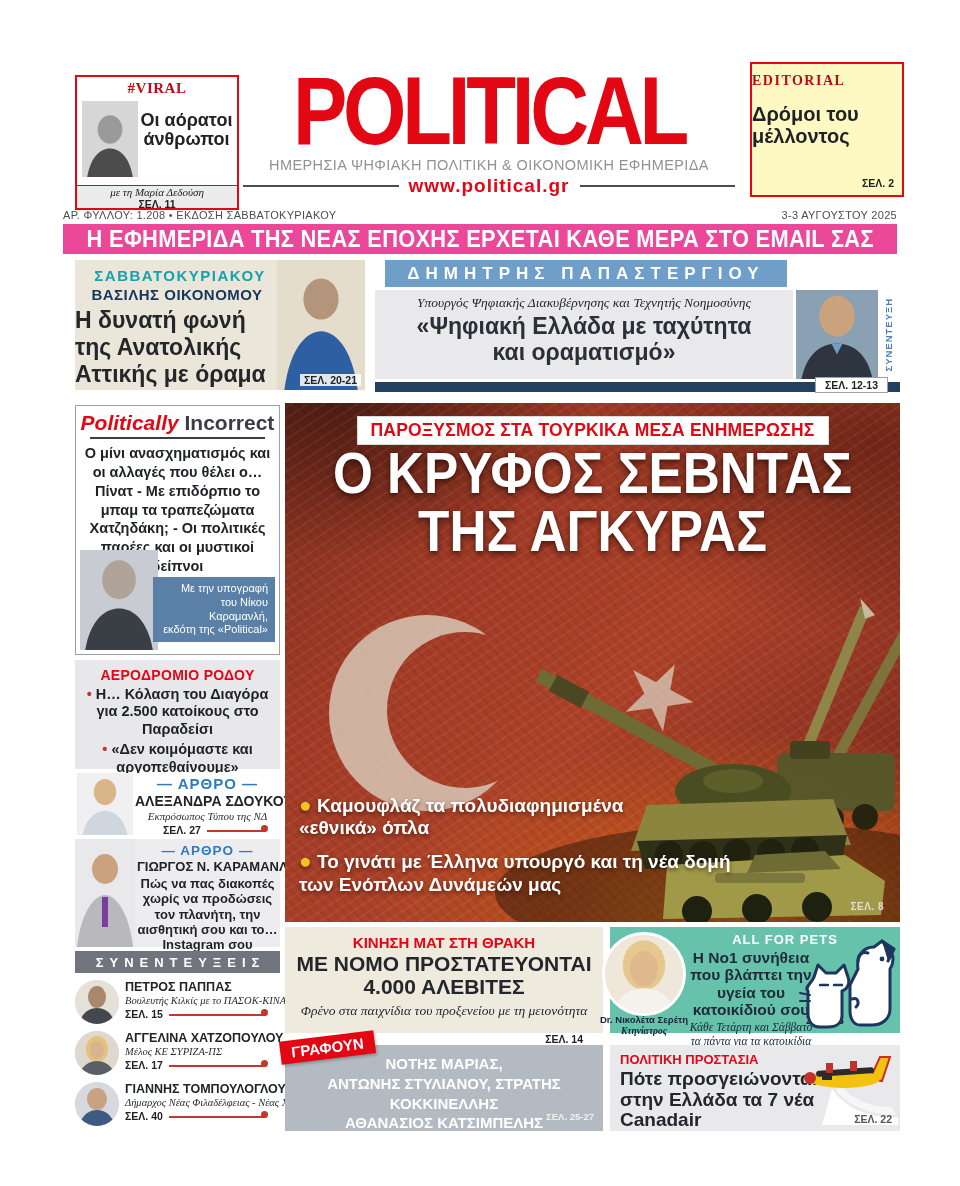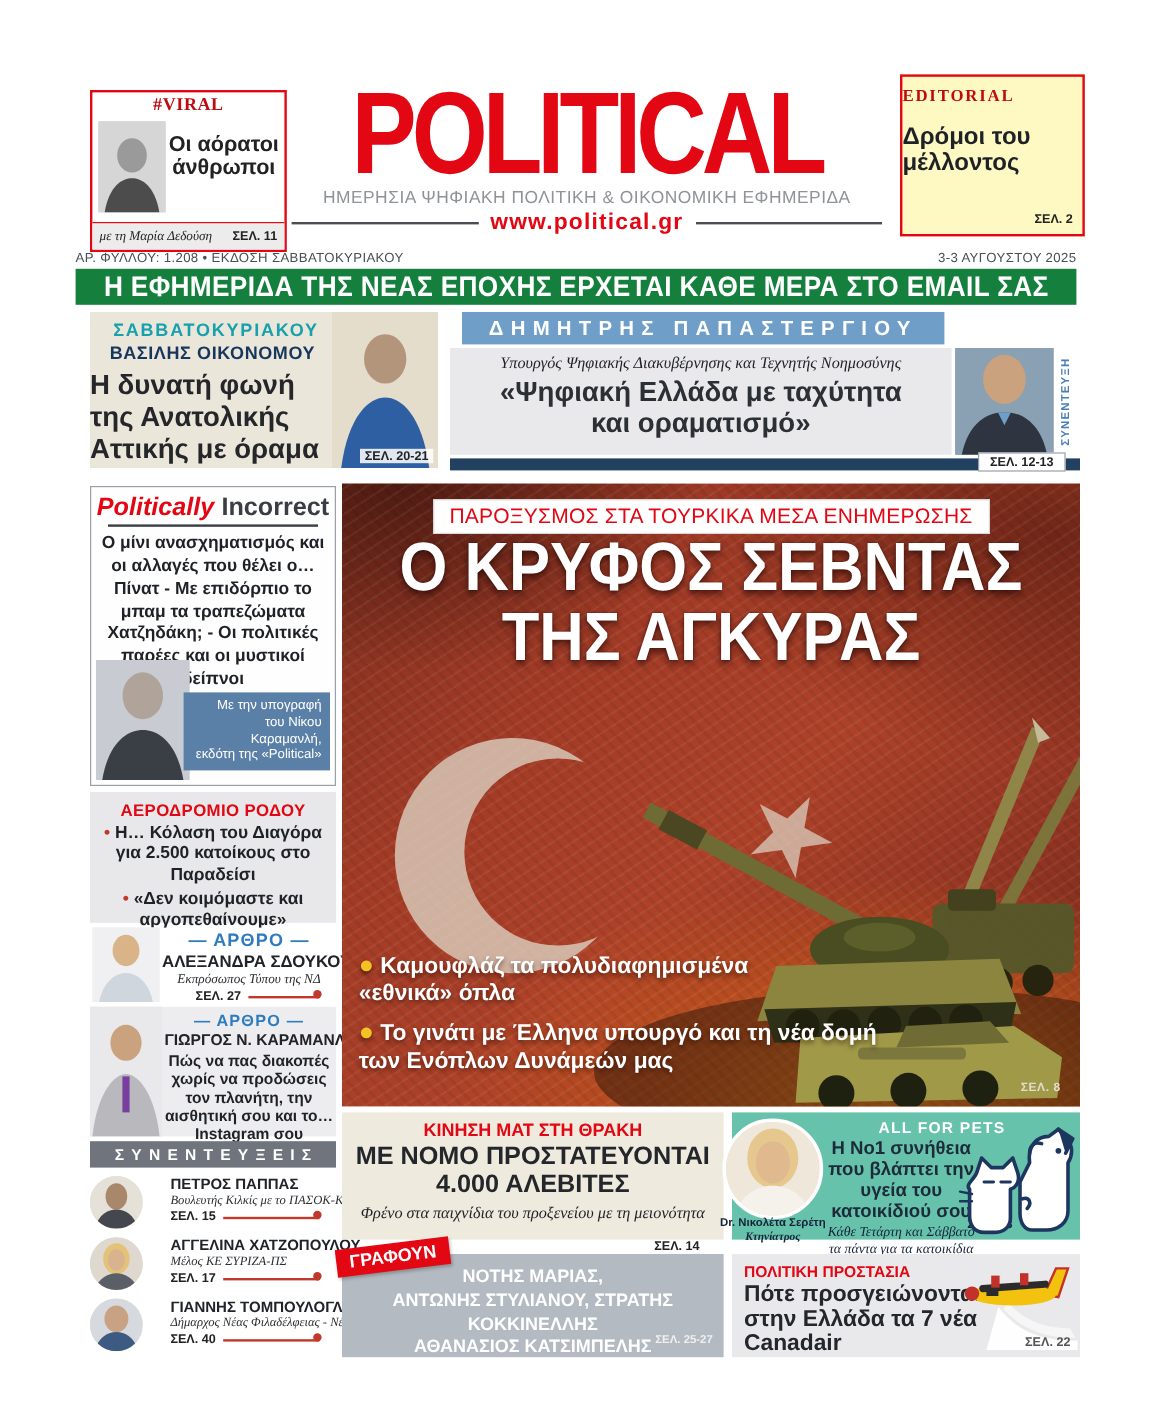--- a/index.html
+++ b/index.html
@@ -3,35 +3,35 @@
 <meta charset="utf-8">
 <style>
   html,body{margin:0;padding:0;background:#fff;}
   #page{position:relative;width:960px;height:1186px;background:#fff;font-family:"Liberation Sans",sans-serif;overflow:hidden;}
   .abs{position:absolute;}
   
   .viral-box{left:75px;top:75px;width:160px;height:131px;border:2px solid #e30613;background:#fff;}
   .viral-tag{text-align:center;color:#c00a12;font-weight:bold;font-size:15px;font-family:"Liberation Serif",serif;padding-top:3px;letter-spacing:.5px;}
   .viral-photo{position:absolute;left:5px;top:24px;width:56px;height:76px;background:#d9d9d9;}
   .viral-title{position:absolute;left:62px;top:34px;right:3px;text-align:center;font-weight:bold;font-size:18px;color:#222;line-height:1.08;}
-  .viral-foot{position:absolute;left:0;right:0;bottom:0;height:23px;background:#ececec;border-top:1px solid #e30613;display:flex;justify-content:space-between;align-items:center;padding:0 6px;box-sizing:border-box;}
+  .viral-foot{position:absolute;left:0;right:0;bottom:0;height:23px;background:#ececec;border-top:1px solid #e30613;display:flex;justify-content:space-between;align-items:center;padding:0 6px;box-sizing:border-box;flex-direction:column;}
   .viral-byline{font-family:"Liberation Serif",serif;font-style:italic;font-size:11px;color:#222;}
   .pg{font-weight:bold;font-size:10.5px;color:#222;}
   .logo-wrap{left:243px;top:66px;width:492px;text-align:center;}
   .logo{font-size:97px;font-weight:800;color:#e30613;line-height:.93;letter-spacing:-5px;transform:scaleX(.84);transform-origin:50% 50%;white-space:nowrap;}
   .tagline{color:#8f9297;font-size:14.5px;letter-spacing:.4px;margin-top:1px;white-space:nowrap;}
   .url-row{display:flex;align-items:center;gap:10px;margin-top:2px;}
   .url-row .rule{flex:1;border-top:2px solid #4a4d52;}
   .url{color:#e30613;font-weight:800;font-size:19px;letter-spacing:1px;}
   .edit-box{left:750px;top:62px;width:150px;height:131px;border:2px solid #e30613;background:#fef9c3;text-align:left;}
   .edit-tag{color:#c00a12;font-weight:bold;font-family:"Liberation Serif",serif;font-size:14px;letter-spacing:1.5px;margin-top:9px;}
   .edit-title{color:#1e2126;font-weight:800;font-size:20px;line-height:1.1;margin-top:14px;}
   .edit-page{position:absolute;right:8px;bottom:6px;}
   .issue-row{left:63px;top:209px;width:834px;display:flex;justify-content:space-between;color:#4a4d52;font-size:11px;letter-spacing:.3px;}
-  .banner{left:63px;top:224px;width:834px;height:30px;background:#15803d;color:#fff;display:flex;align-items:center;justify-content:center;}
+  .banner{left:63px;top:224px;width:834px;height:30px;background:#ec4899;color:#fff;display:flex;align-items:center;justify-content:center;}
   .banner span{font-weight:800;font-size:23.5px;letter-spacing:.3px;transform:scaleX(.93);white-space:nowrap;}
   
   .portraits{left:75px;top:260px;width:290px;height:130px;background:#ebe6da;overflow:hidden;}
   .por-photo{position:absolute;right:0;top:0;width:88px;height:130px;background:#dfd8c6;}
   .por-kicker{margin:7px 0 0 6px;width:198px;text-align:center;color:#17a0ad;font-weight:800;font-size:15px;letter-spacing:1.5px;}
   .por-name{width:204px;text-align:center;color:#16365e;font-weight:800;font-size:15px;letter-spacing:.5px;margin-top:2px;}
   .por-text{width:210px;text-align:left;color:#24262a;font-weight:600;font-size:23px;line-height:1.18;margin-top:4px;}
   .por-page{position:absolute;right:4px;bottom:4px;background:rgba(255,255,255,.85);padding:0 4px;}
   .tiv{left:375px;top:260px;width:525px;height:130px;}
   .ti-bar{position:absolute;left:10px;top:0;width:402px;height:27px;background:#6f9fc9;color:#fff;display:flex;align-items:center;justify-content:center;font-weight:800;font-size:17px;letter-spacing:6px;white-space:nowrap;}
@@ -70,37 +70,37 @@
   .lead:after{content:"";position:absolute;right:-2px;top:-3px;width:7px;height:7px;border-radius:50%;background:#c0392b;}
   .arthro2{left:75px;top:839px;width:205px;height:108px;background:#ededef;}
   .a2-photo{position:absolute;left:0;top:0;width:60px;height:108px;background:#e3e3e5;}
   .a2-right{position:absolute;left:62px;top:4px;right:2px;text-align:center;}
   .a2-kick{font-size:13.5px;}
   .a2-name{font-size:13px;}
   .a2-text{font-weight:700;font-size:13px;color:#1e2126;line-height:1.18;margin-top:2px;}
   .a2-page{text-align:right;padding-right:6px;margin-top:1px;}
   .synent{left:75px;top:951px;width:205px;height:184px;}
   .syn-head{height:22px;background:#70747c;color:#fff;display:flex;align-items:center;justify-content:center;font-weight:800;font-size:13px;letter-spacing:6px;padding-left:6px;}
-  .syn-item{display:flex;margin-top:7px;gap:23px;}
+  .syn-item{display:flex;margin-top:7px;gap:6px;}
   .syn-av{width:44px;height:44px;border-radius:50%;overflow:hidden;flex:0 0 44px;background:#e5e0d8;}
   .syn-body{flex:1;min-width:0;}
   .syn-name{font-weight:800;font-size:12.5px;color:#202328;white-space:nowrap;}
   .syn-role{font-family:"Liberation Serif",serif;font-style:italic;font-size:10.5px;color:#2a2d31;margin-top:1px;white-space:nowrap;}
   .syn-page{display:flex;align-items:center;gap:6px;margin-top:2px;padding-right:14px;}
   
   .hero{left:285px;top:403px;width:615px;height:519px;overflow:hidden;
     background:
       repeating-linear-gradient(47deg,rgba(0,0,0,.055) 0 3px,rgba(0,0,0,0) 3px 8px),
       repeating-linear-gradient(-33deg,rgba(255,255,255,.05) 0 2px,rgba(0,0,0,0) 2px 9px),
       radial-gradient(90% 55% at 76% 100%,rgba(233,126,30,.92) 0%,rgba(205,92,26,.6) 38%,rgba(0,0,0,0) 68%),
       radial-gradient(70% 50% at 8% 0%,rgba(45,13,8,.6),rgba(0,0,0,0) 60%),
       radial-gradient(80% 60% at 96% 8%,rgba(62,16,9,.55),rgba(0,0,0,0) 60%),
       linear-gradient(135deg,#7e2f1f 0%,#a23b26 30%,#ae4229 55%,#8f3322 80%,#6f2718 100%);}
   .hero-kicker{position:absolute;top:13px;left:50%;transform:translateX(-50%);background:#fff;border:1px solid #d9d9d9;padding:3px 13px;white-space:nowrap;}
-  .hero-kicker span{color:#e30613;font-weight:400;font-size:17.5px;letter-spacing:.2px;}
+  .hero-kicker span{color:#e30613;font-weight:700;font-size:17.5px;letter-spacing:.2px;}
   .hero-h{position:absolute;top:42px;left:0;width:100%;text-align:center;color:#fff;font-weight:800;font-size:57px;line-height:1.0;transform:scaleX(.9);text-shadow:0 3px 7px rgba(30,5,0,.65),0 0 2px rgba(60,10,0,.6);white-space:nowrap;}
   .hero-h2{top:100px;}
   .flag-art{position:absolute;left:0;top:0;}
   .hero-bullets{position:absolute;left:14px;bottom:26px;width:450px;color:#fff;text-shadow:0 2px 4px rgba(40,10,0,.6);}
   .hb{font-weight:800;font-size:19px;line-height:1.18;margin-top:9px;}
   .hb .dot{color:#f5c224;font-size:21px;}
   .hb1{width:340px;}
   .hero-page{position:absolute;right:16px;bottom:10px;color:#e3dccd;font-size:10px;font-weight:bold;letter-spacing:.5px;}
   
   .thrace{left:285px;top:927px;width:318px;height:106px;background:#efead e0;background:#efeade;text-align:center;}

